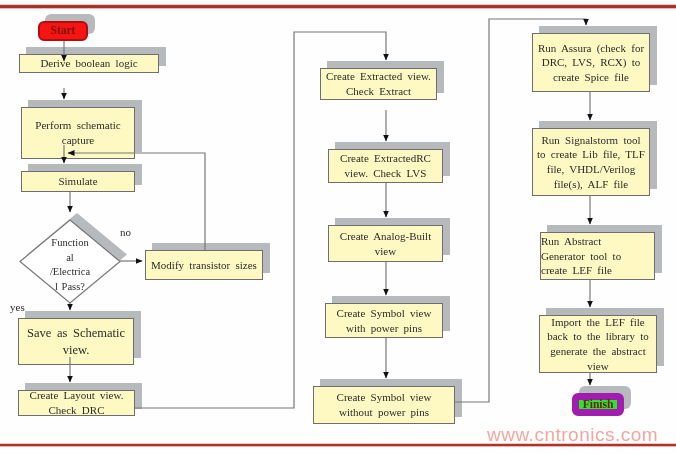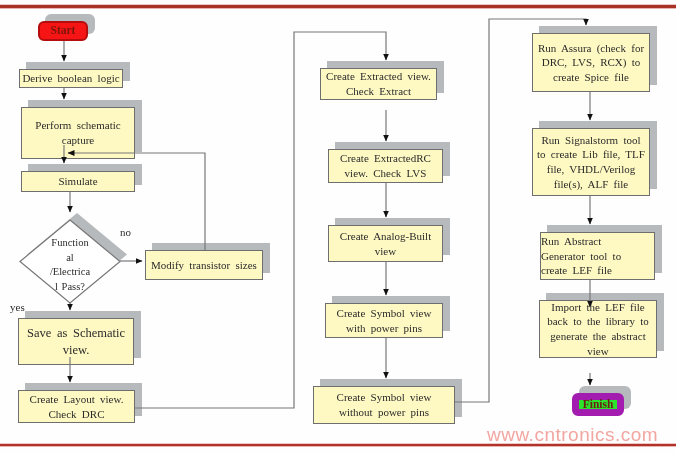--- a/index.html
+++ b/index.html
@@ -38,21 +38,21 @@
 
   <svg class="base" width="676" height="454">
     <polygon points="77,213 127,254.5 77,296 27,254.5" fill="#b7babc" stroke="none"></polygon>
     <polygon points="70,220 120,261.5 70,303 20,261.5" fill="#ffffff" stroke="#777777" stroke-width="1.2"></polygon>
   </svg>
 
   <div class="node terminator start" style="left:38px;top:21px;width:50px;height:20px">
     <span class="label">Start</span>
   </div>
 
-  <div class="node" style="left:19px;top:69px;width:104px;height:19px">
+  <div class="node" style="left:19px;top:54px;width:140px;height:19px">
     <span class="label">Derive boolean logic</span>
   </div>
 
   <div class="node" style="left:21px;top:107px;width:114px;height:52px">
     <span class="label">Perform schematic
 capture</span>
   </div>
 
   <div class="node" style="left:21px;top:171px;width:114px;height:21px">
     <span class="label">Simulate</span>
@@ -67,21 +67,21 @@
 
   <div class="node" style="left:145px;top:250px;width:118px;height:30px">
     <span class="label">Modify transistor sizes</span>
   </div>
 
   <div class="node" style="left:18px;top:318px;width:116px;height:47px">
     <span class="label" style="font-size:12.5px">Save as Schematic
 view.</span>
   </div>
 
-  <div class="node" style="left:18px;top:390px;width:117px;height:33px">
+  <div class="node" style="left:18px;top:390px;width:117px;height:26px">
     <span class="label">Create Layout view.
 Check DRC</span>
   </div>
 
   <div class="node" style="left:320px;top:68px;width:117px;height:32px">
     <span class="label">Create Extracted view.
 Check Extract</span>
   </div>
 
   <div class="node" style="left:328px;top:149px;width:115px;height:34px">
@@ -116,21 +116,21 @@
 file, VHDL/Verilog
 file(s), ALF file</span>
   </div>
 
   <div class="node left-align" style="left:540px;top:232px;width:115px;height:48px">
     <span class="label">Run Abstract
 Generator tool to
 create LEF file</span>
   </div>
 
-  <div class="node" style="left:539px;top:300px;width:118px;height:58px">
+  <div class="node" style="left:539px;top:315px;width:118px;height:58px">
     <span class="label">Import the LEF file
 back to the library to
 generate the abstract
 view</span>
   </div>
 
   <div class="node terminator finish" style="left:572px;top:393px;width:52px;height:23px">
     <span class="label">Finish</span>
   </div>
 

